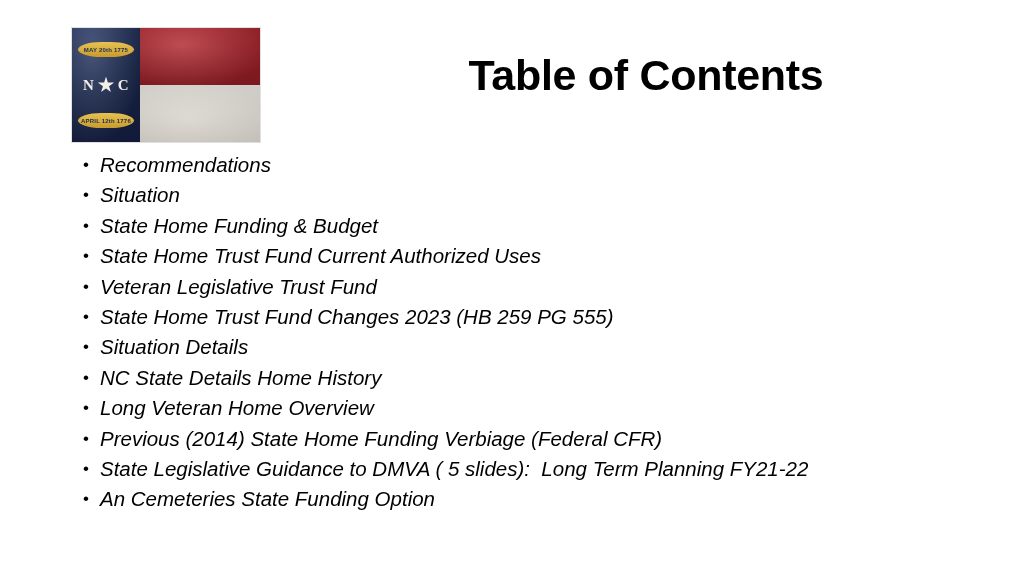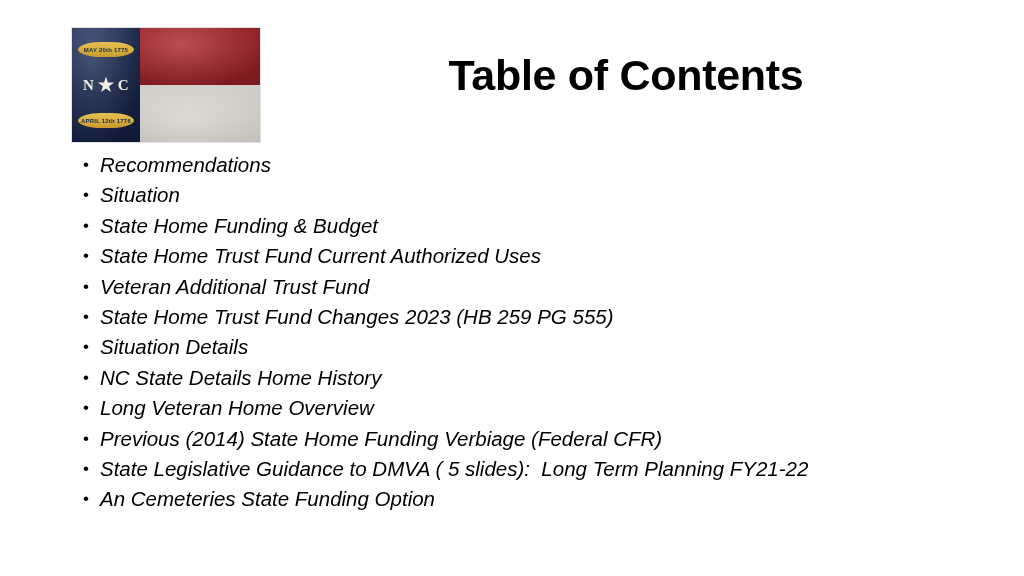--- a/index.html
+++ b/index.html
@@ -102,21 +102,21 @@
     letter-spacing: 0.2px;
     white-space: nowrap;
     overflow: hidden;
   }
   .nc-scroll.top    { top: 14px; }
   .nc-scroll.bottom { bottom: 14px; }
 
   
   .title {
     position: absolute;
-    left: 276px;
+    left: 296px;
     top: 52px;
     width: 700px;
     text-align: center;
     font-size: 43px;
     font-weight: bold;
     line-height: 1.1;
     color: #000000;
     letter-spacing: -0.3px;
   }
 
@@ -180,21 +180,21 @@
     <div class="bullet-row">
       <span class="bullet-mark">•</span>
       <span class="bullet-text">State Home Funding &amp; Budget</span>
     </div>
     <div class="bullet-row">
       <span class="bullet-mark">•</span>
       <span class="bullet-text">State Home Trust Fund Current Authorized Uses</span>
     </div>
     <div class="bullet-row">
       <span class="bullet-mark">•</span>
-      <span class="bullet-text">Veteran Additional Trust Fund</span>
+      <span class="bullet-text">Veteran Legislative Trust Fund</span>
     </div>
     <div class="bullet-row">
       <span class="bullet-mark">•</span>
       <span class="bullet-text">State Home Trust Fund Changes 2023 (HB 259 PG 555)</span>
     </div>
     <div class="bullet-row">
       <span class="bullet-mark">•</span>
       <span class="bullet-text">Situation Details</span>
     </div>
     <div class="bullet-row">

